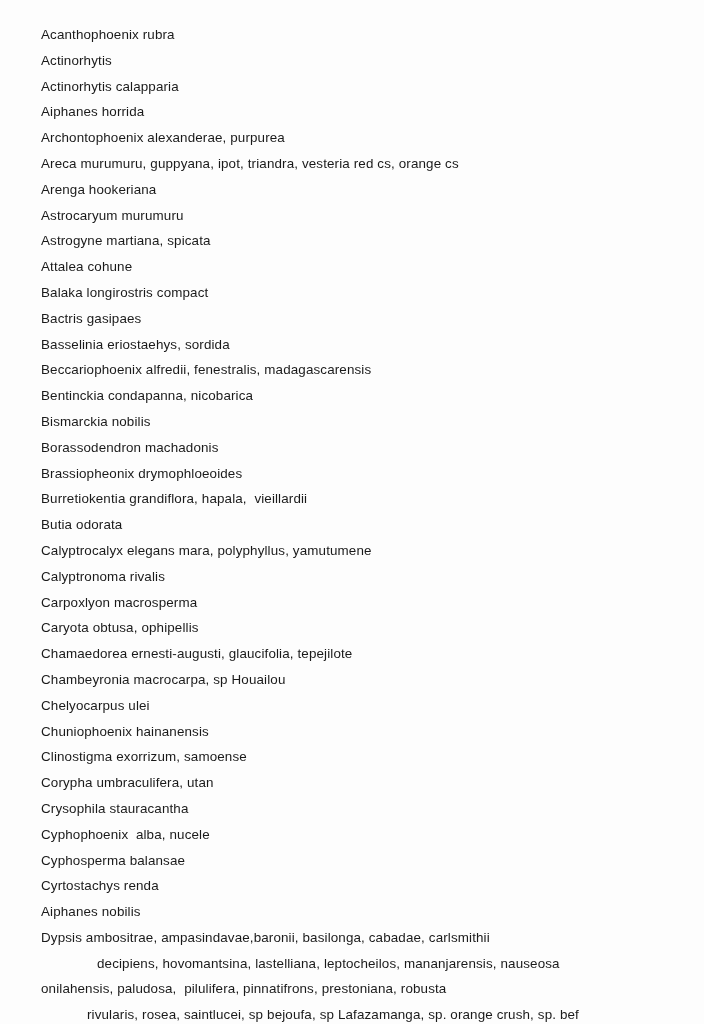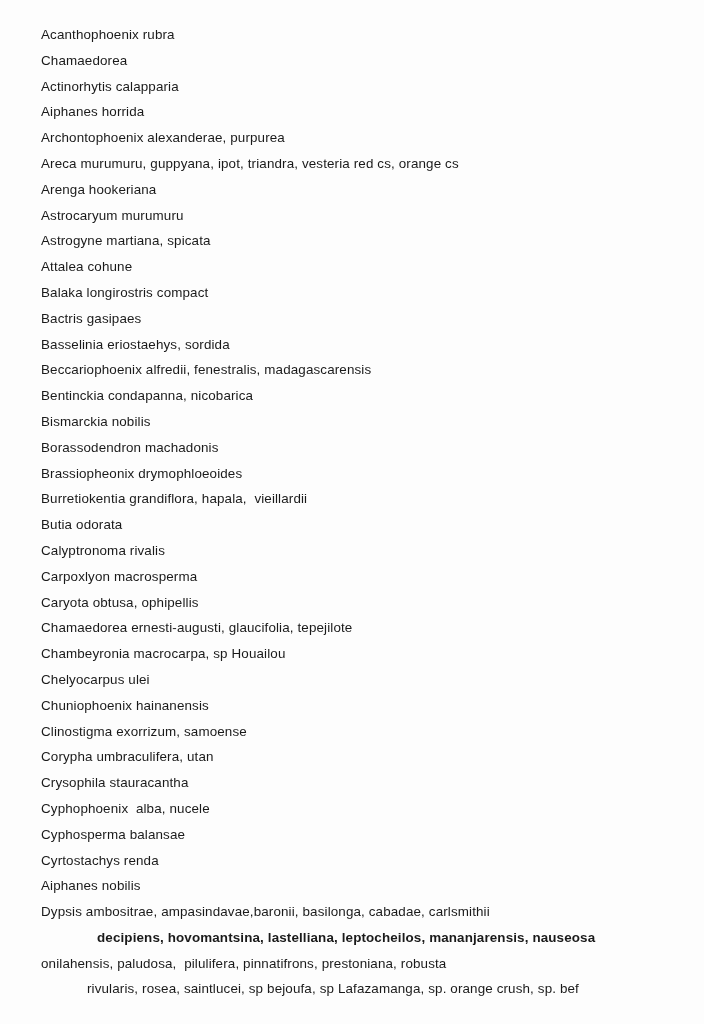--- a/index.html
+++ b/index.html
@@ -37,49 +37,50 @@
     height: 25.8px;
     white-space: pre;
     letter-spacing: 0.01em;
     color: #1a1a1a;
     padding-left: 41px;
     box-sizing: border-box;
     font-weight: 400;
   }
 
   
-  .species-line.indent-1 { padding-left: 97px; font-weight: bold; }
+  .species-line.indent-1 { padding-left: 97px; }
   .species-line.indent-2 { }
   .species-line.indent-3 { padding-left: 87px; }
 </style>
 </head>
 <body>
 
 <div id="document-page">
   <div id="species-list">
       <div class="species-line ">Acanthophoenix rubra</div>
-      <div class="species-line ">Chamaedorea</div>
+      <div class="species-line ">Actinorhytis</div>
       <div class="species-line ">Actinorhytis calapparia</div>
       <div class="species-line ">Aiphanes horrida</div>
       <div class="species-line ">Archontophoenix alexanderae, purpurea</div>
       <div class="species-line ">Areca murumuru, guppyana, ipot, triandra, vesteria red cs, orange cs</div>
       <div class="species-line ">Arenga hookeriana</div>
       <div class="species-line ">Astrocaryum murumuru</div>
       <div class="species-line ">Astrogyne martiana, spicata</div>
       <div class="species-line ">Attalea cohune</div>
       <div class="species-line ">Balaka longirostris compact</div>
       <div class="species-line ">Bactris gasipaes</div>
       <div class="species-line ">Basselinia eriostaehys, sordida</div>
       <div class="species-line ">Beccariophoenix alfredii, fenestralis, madagascarensis</div>
       <div class="species-line ">Bentinckia condapanna, nicobarica</div>
       <div class="species-line ">Bismarckia nobilis</div>
       <div class="species-line ">Borassodendron machadonis</div>
       <div class="species-line ">Brassiopheonix drymophloeoides</div>
       <div class="species-line ">Burretiokentia grandiflora, hapala,  vieillardii</div>
       <div class="species-line ">Butia odorata</div>
+      <div class="species-line ">Calyptrocalyx elegans mara, polyphyllus, yamutumene</div>
       <div class="species-line ">Calyptronoma rivalis</div>
       <div class="species-line ">Carpoxlyon macrosperma</div>
       <div class="species-line ">Caryota obtusa, ophipellis</div>
       <div class="species-line ">Chamaedorea ernesti-augusti, glaucifolia, tepejilote</div>
       <div class="species-line ">Chambeyronia macrocarpa, sp Houailou</div>
       <div class="species-line ">Chelyocarpus ulei</div>
       <div class="species-line ">Chuniophoenix hainanensis</div>
       <div class="species-line ">Clinostigma exorrizum, samoense</div>
       <div class="species-line ">Corypha umbraculifera, utan</div>
       <div class="species-line ">Crysophila stauracantha</div>

